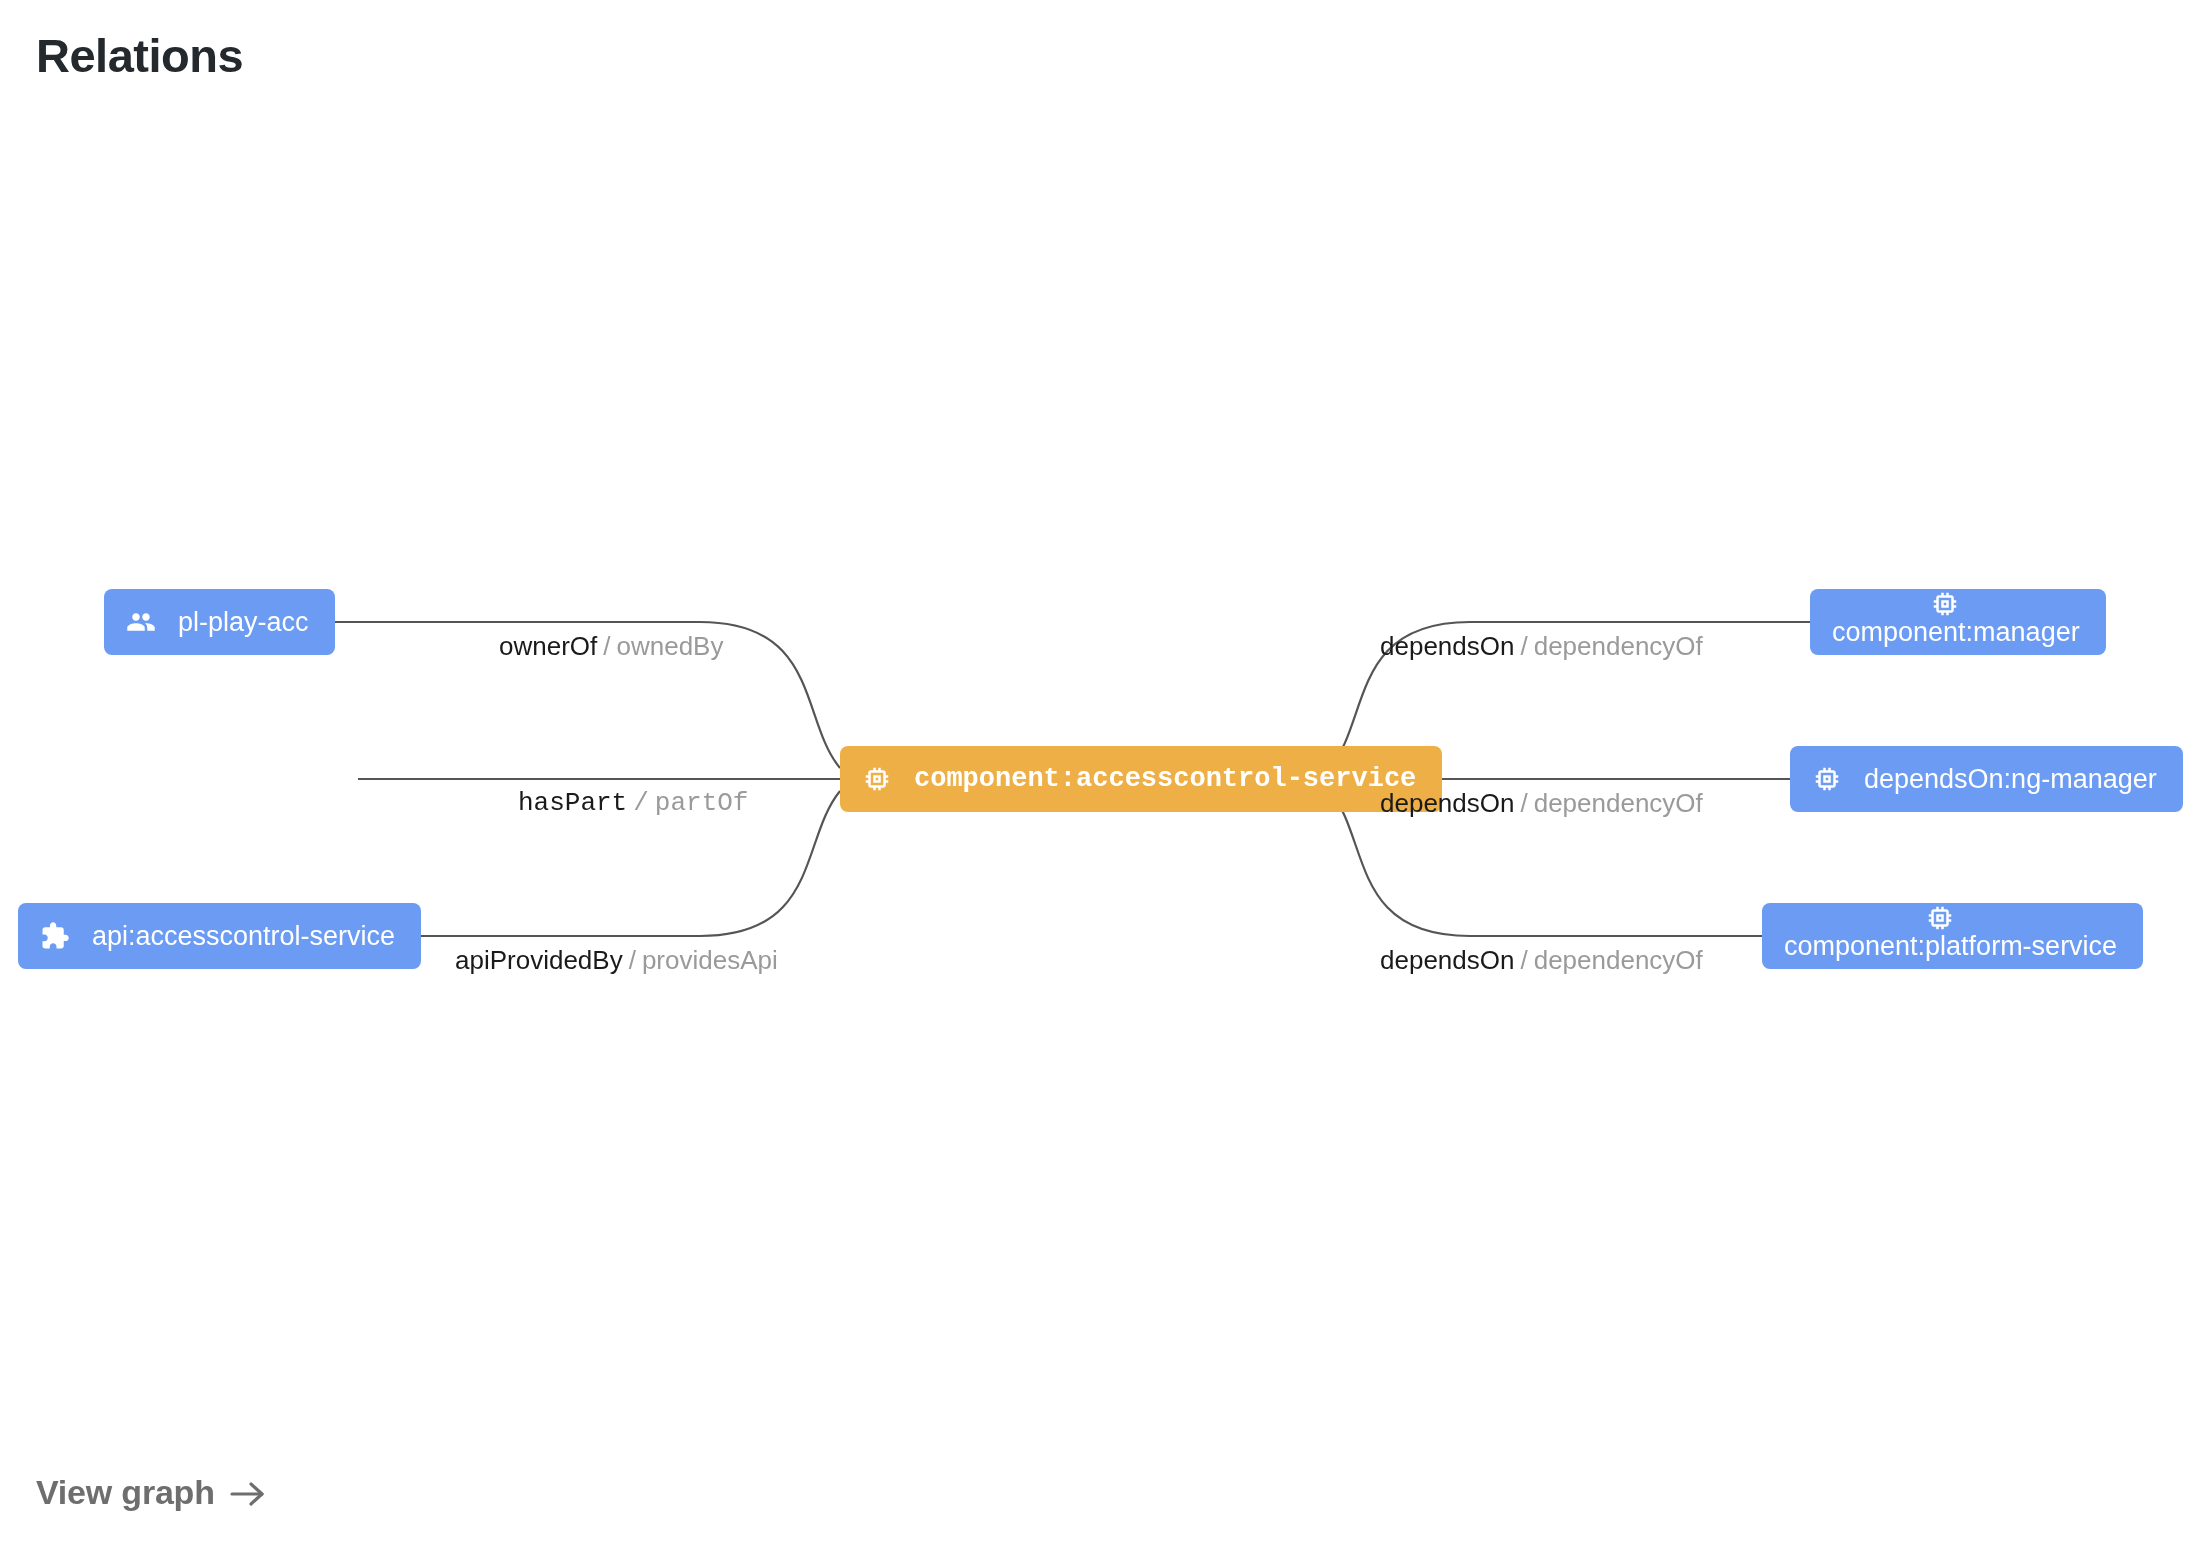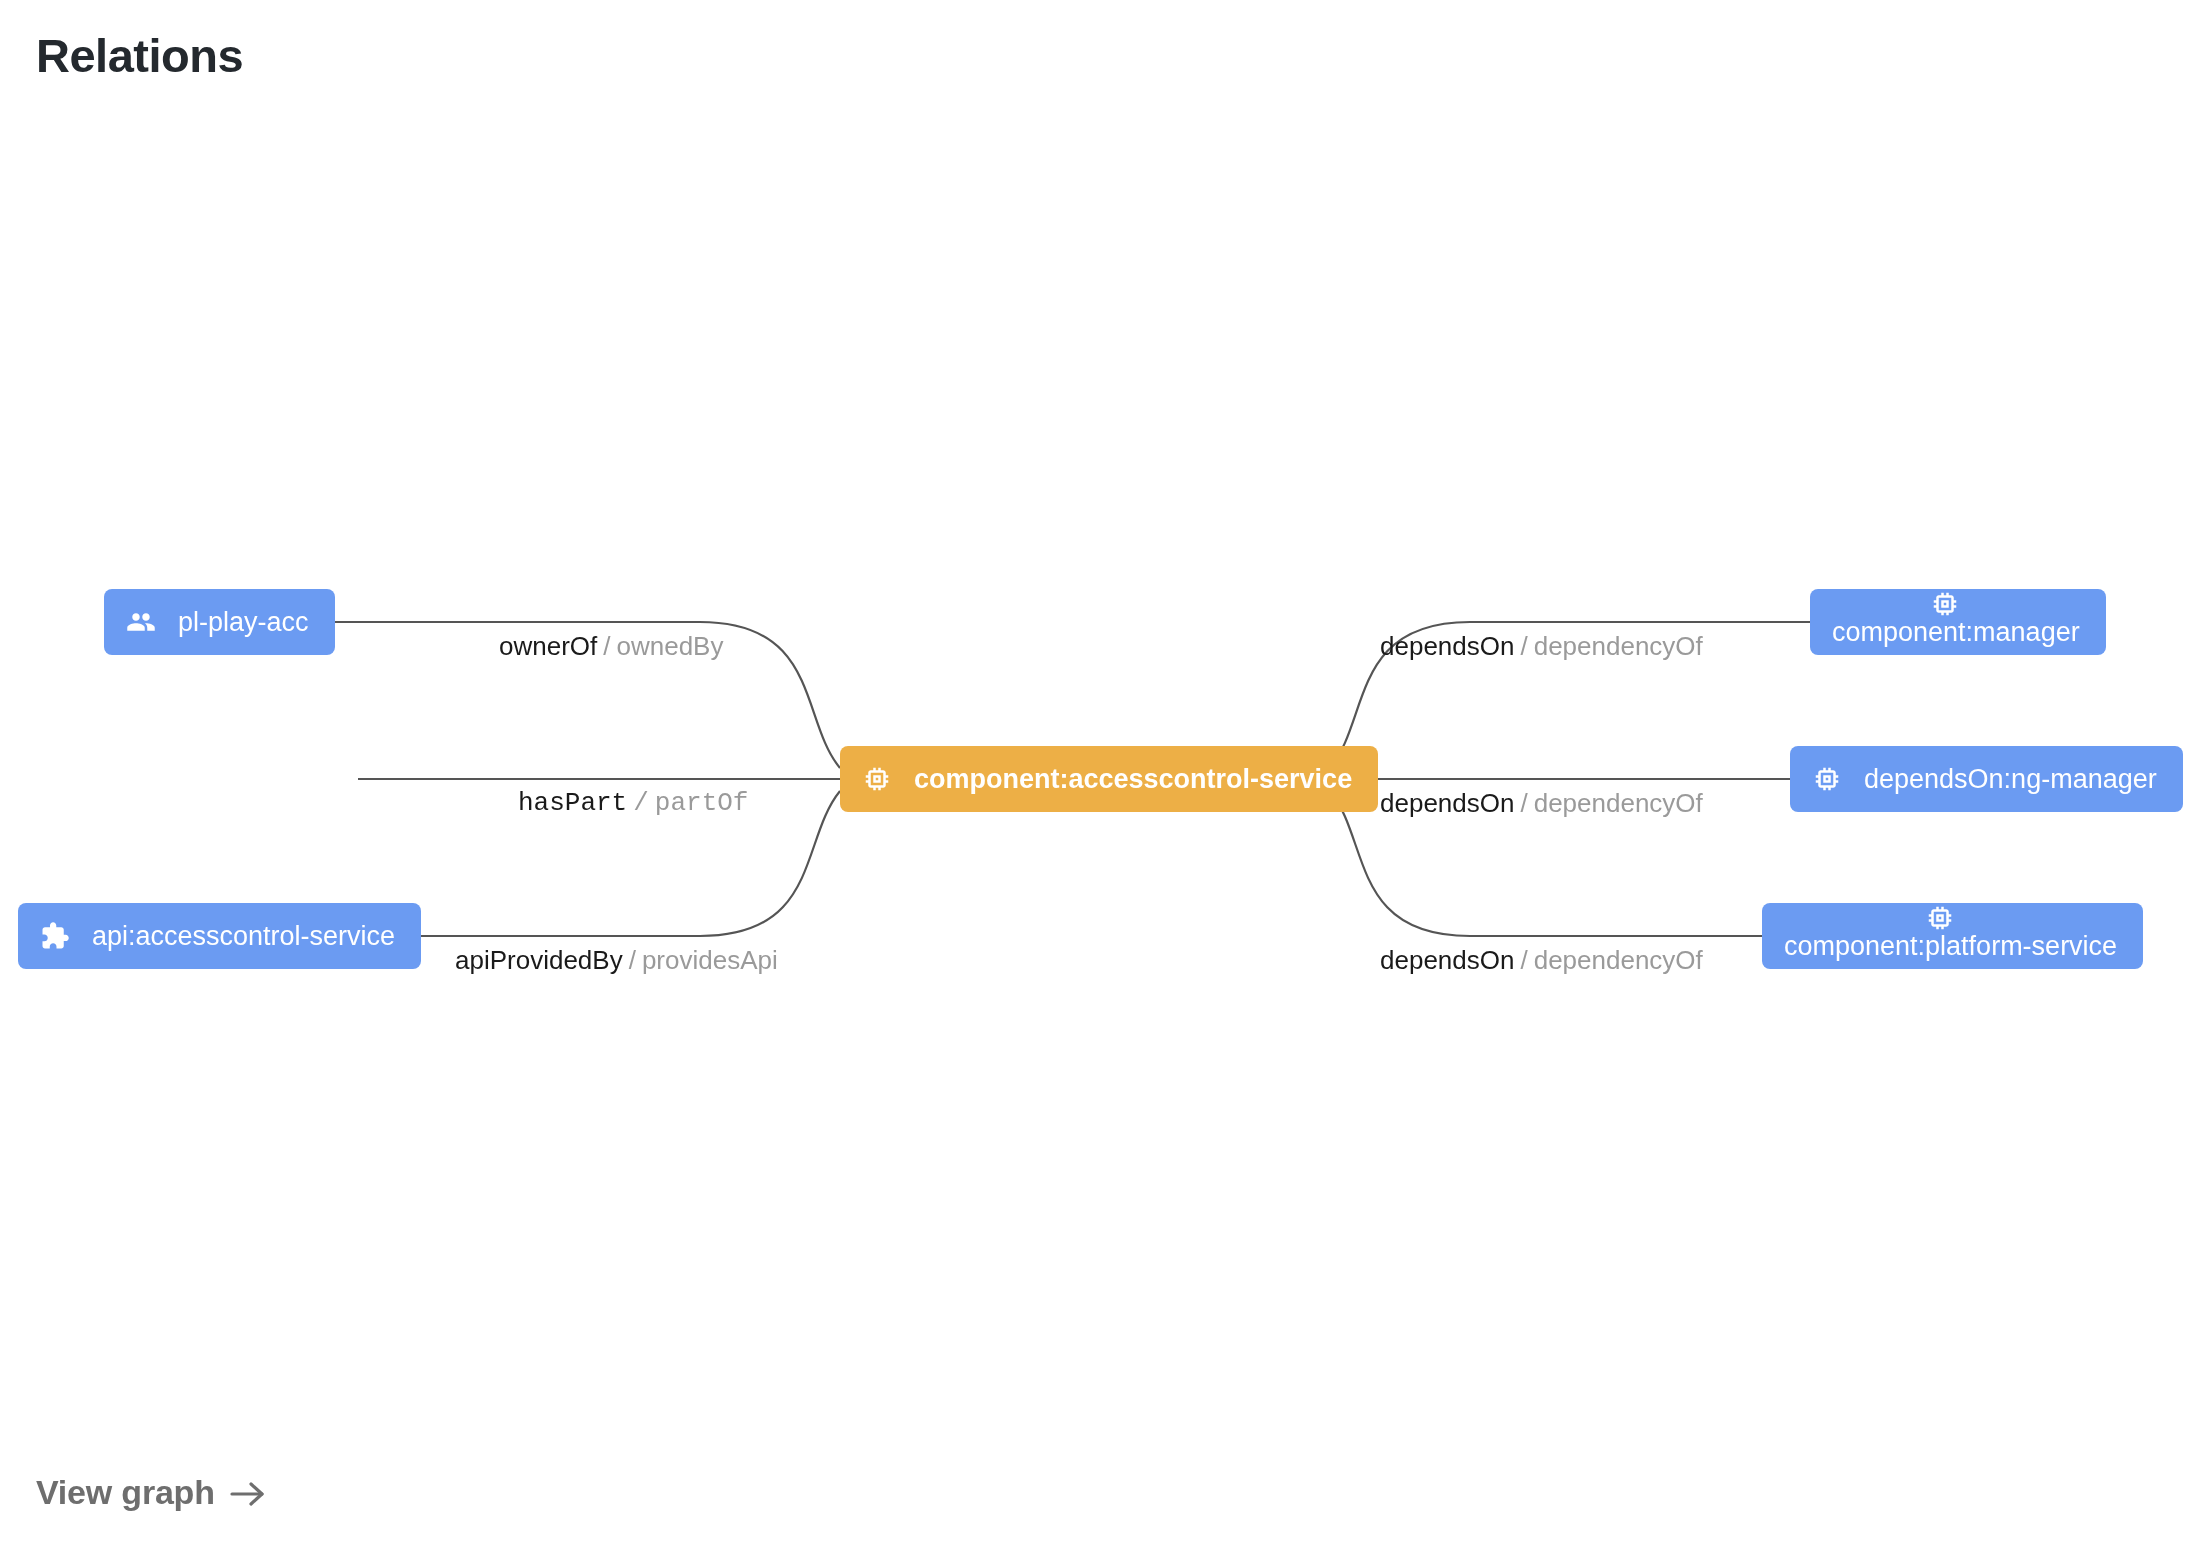--- a/index.html
+++ b/index.html
@@ -80,20 +80,21 @@
   }
   .node-icon svg { display: block; }
 
   .node-label {
     font-size: 27px;
     color: #ffffff;
     line-height: 1;
   }
   .node.orange .node-label {
     font-weight: bold;
+    font-family: Liberation Mono, monospace;
   }
 
   
   #node-owner        { left: 104px;  top: 589px;  }
   #node-system       { left: 74px;   top: 746px;  }
   #node-api          { left: 18px;   top: 903px; justify-content: center;  }
   #node-center       { left: 840px;  top: 746px;  }
   #node-manager      { left: 1810px; top: 589px; flex-direction: column;  }
   #node-ng-manager   { left: 1790px; top: 746px;  }
   #node-platform-svc { left: 1762px; top: 903px; flex-direction: column;  }

